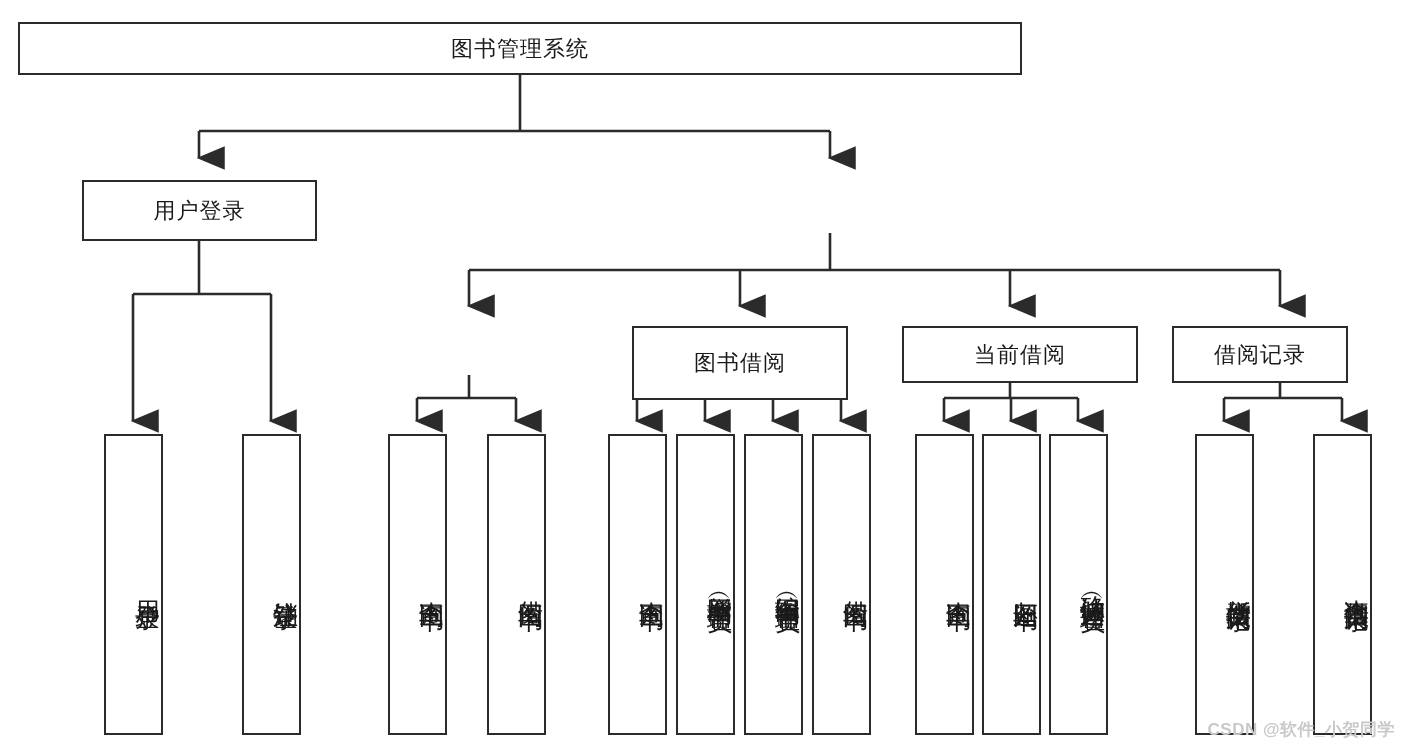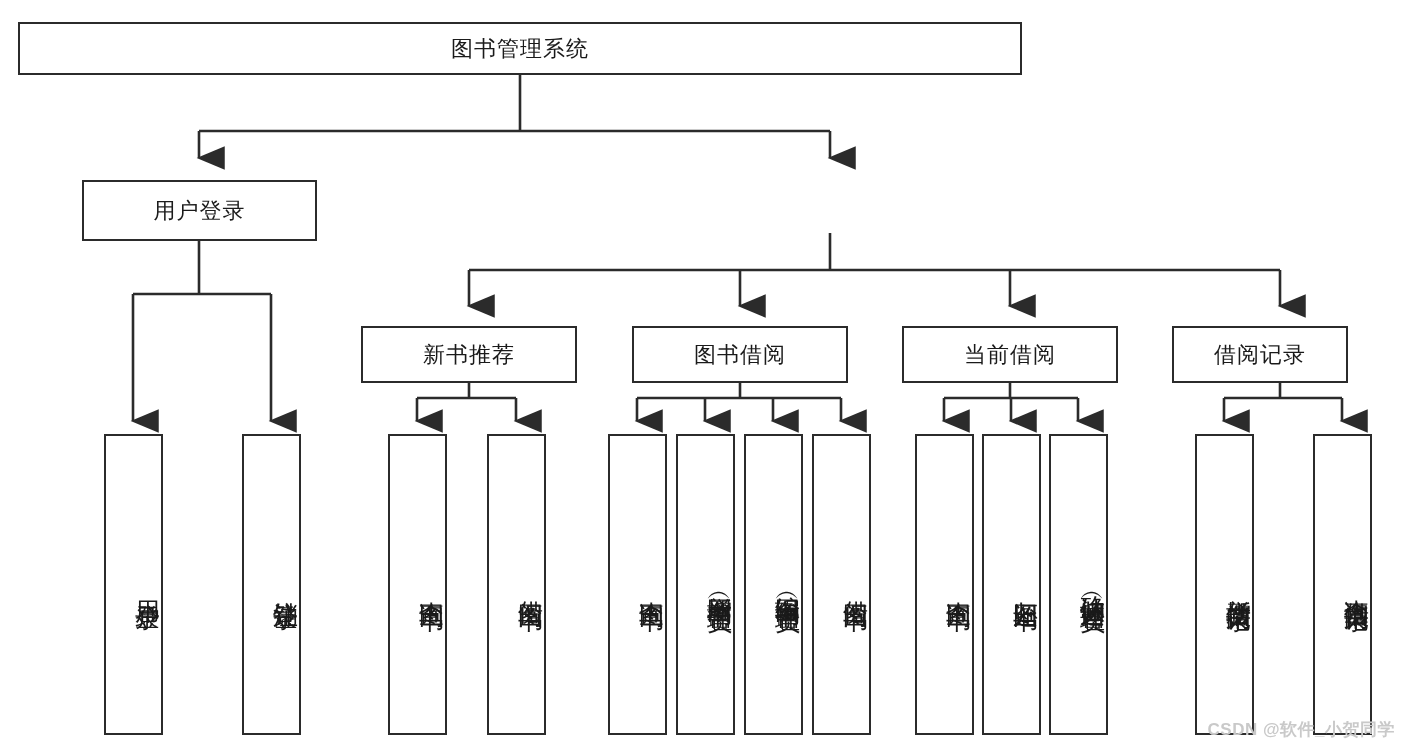--- a/index.html
+++ b/index.html
@@ -123,27 +123,24 @@
   </svg>
 
   <div class="node horiz" style="left:18px; top:14px; width:1004px; height:53px;">
     <span>图书管理系统</span>
   </div>
 
   <div class="node horiz" style="left:82px; top:172px; width:235px; height:61px;">
     <span>用户登录</span>
   </div>
 
-  <div class="node horiz" style="left:361px; top:318px; width:216px; height:57px;">
-    <span>新书推荐</span>
-  </div>
-  <div class="node horiz" style="left:632px; top:318px; width:216px; height:57px;">
+  <div class="node horiz" style="left:632px; top:318px; width:216px; height:74px;">
     <span>图书借阅</span>
   </div>
-  <div class="node horiz" style="left:902px; top:318px; width:216px; height:57px;">
+  <div class="node horiz" style="left:902px; top:318px; width:236px; height:57px;">
     <span>当前借阅</span>
   </div>
   <div class="node horiz" style="left:1172px; top:318px; width:176px; height:57px;">
     <span>借阅记录</span>
   </div>
 
   <div class="node vert" style="left:104px; top:434px; width:59px; height:301px;">
     <span class="vlabel">用户登录</span>
   </div>
   <div class="node vert" style="left:242px; top:434px; width:59px; height:301px;">

